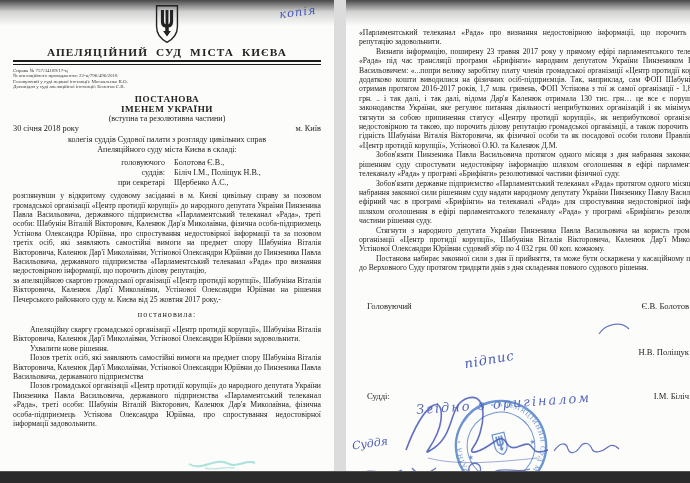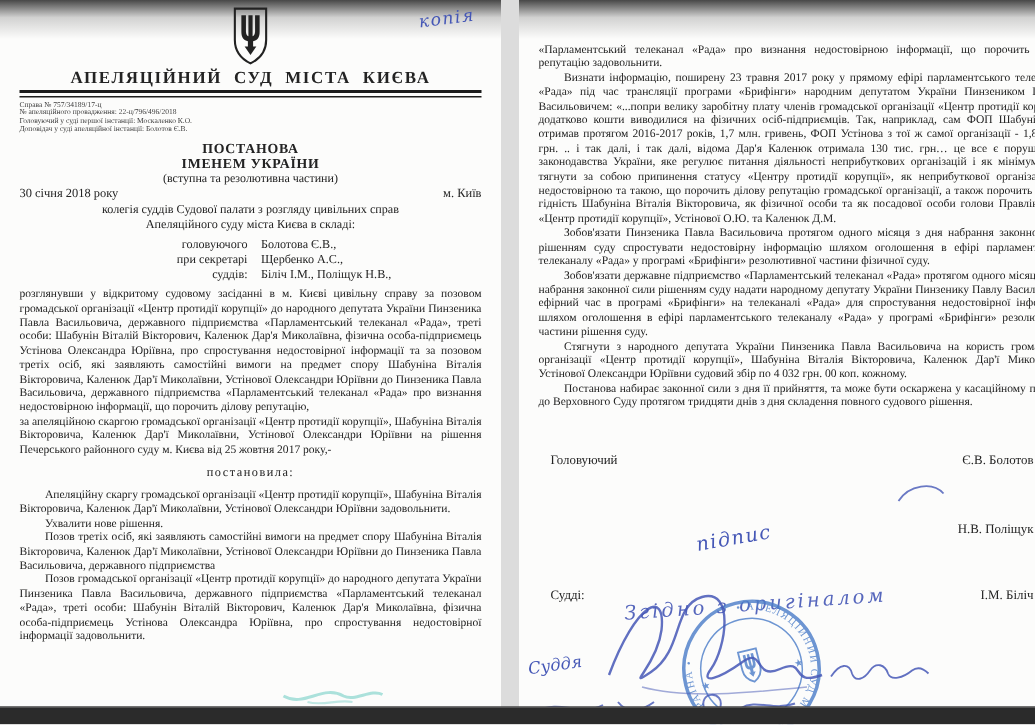--- a/index.html
+++ b/index.html
@@ -92,26 +92,26 @@
         <div>колегія суддів Судової палати з розгляду цивільних справ</div>
         <div>Апеляційного суду  міста Києва в складі:</div>
       </div>
 
       <div class="composition">
         <div class="comp-row">
           <span class="comp-role">головуючого</span>
           <span>Болотова Є.В.,</span>
         </div>
         <div class="comp-row">
+          <span class="comp-role">суддів:</span>
+          <span>Біліч І.М., Поліщук Н.В.,</span>
+        </div>
+        <div class="comp-row">
           <span class="comp-role">при секретарі</span>
           <span>Щербенко А.С.,</span>
-        </div>
-        <div class="comp-row">
-          <span class="comp-role">суддів:</span>
-          <span>Біліч І.М., Поліщук Н.В.,</span>
         </div>
       </div>
 
       <p class="body mt">розглянувши у відкритому судовому засіданні в м. Києві цивільну справу за позовом громадської організації «Центр протидії корупції» до народного депутата України Пинзеника Павла Васильовича, державного підприємства «Парламентський телеканал «Рада», треті особи: Шабунін Віталій Вікторович, Каленюк Дар'я Миколаївна, фізична особа-підприємець Устінова Олександра Юріївна, про спростування недостовірної інформації та за позовом третіх осіб, які заявляють самостійні вимоги на предмет спору Шабуніна Віталія Вікторовича, Каленюк Дар'ї Миколаївни, Устінової Олександри Юріївни до Пинзеника Павла Васильовича, державного підприємства «Парламентський телеканал «Рада» про визнання недостовірною інформації, що порочить ділову репутацію,</p>
       <p class="body">за апеляційною скаргою громадської організації «Центр протидії корупції», Шабуніна Віталія Вікторовича, Каленюк Дар'ї Миколаївни, Устінової Олександри Юріївни на рішення Печерського районного суду м. Києва від 25 жовтня 2017 року,-</p>
 
       <div class="res-heading">постановила:</div>
 
       <p class="body ind">Апеляційну скаргу громадської організації «Центр протидії корупції», Шабуніна Віталія Вікторовича, Каленюк Дар'ї Миколаївни, Устінової Олександри Юріївни задовольнити.</p>
       <p class="body ind">Ухвалити нове рішення.</p>

